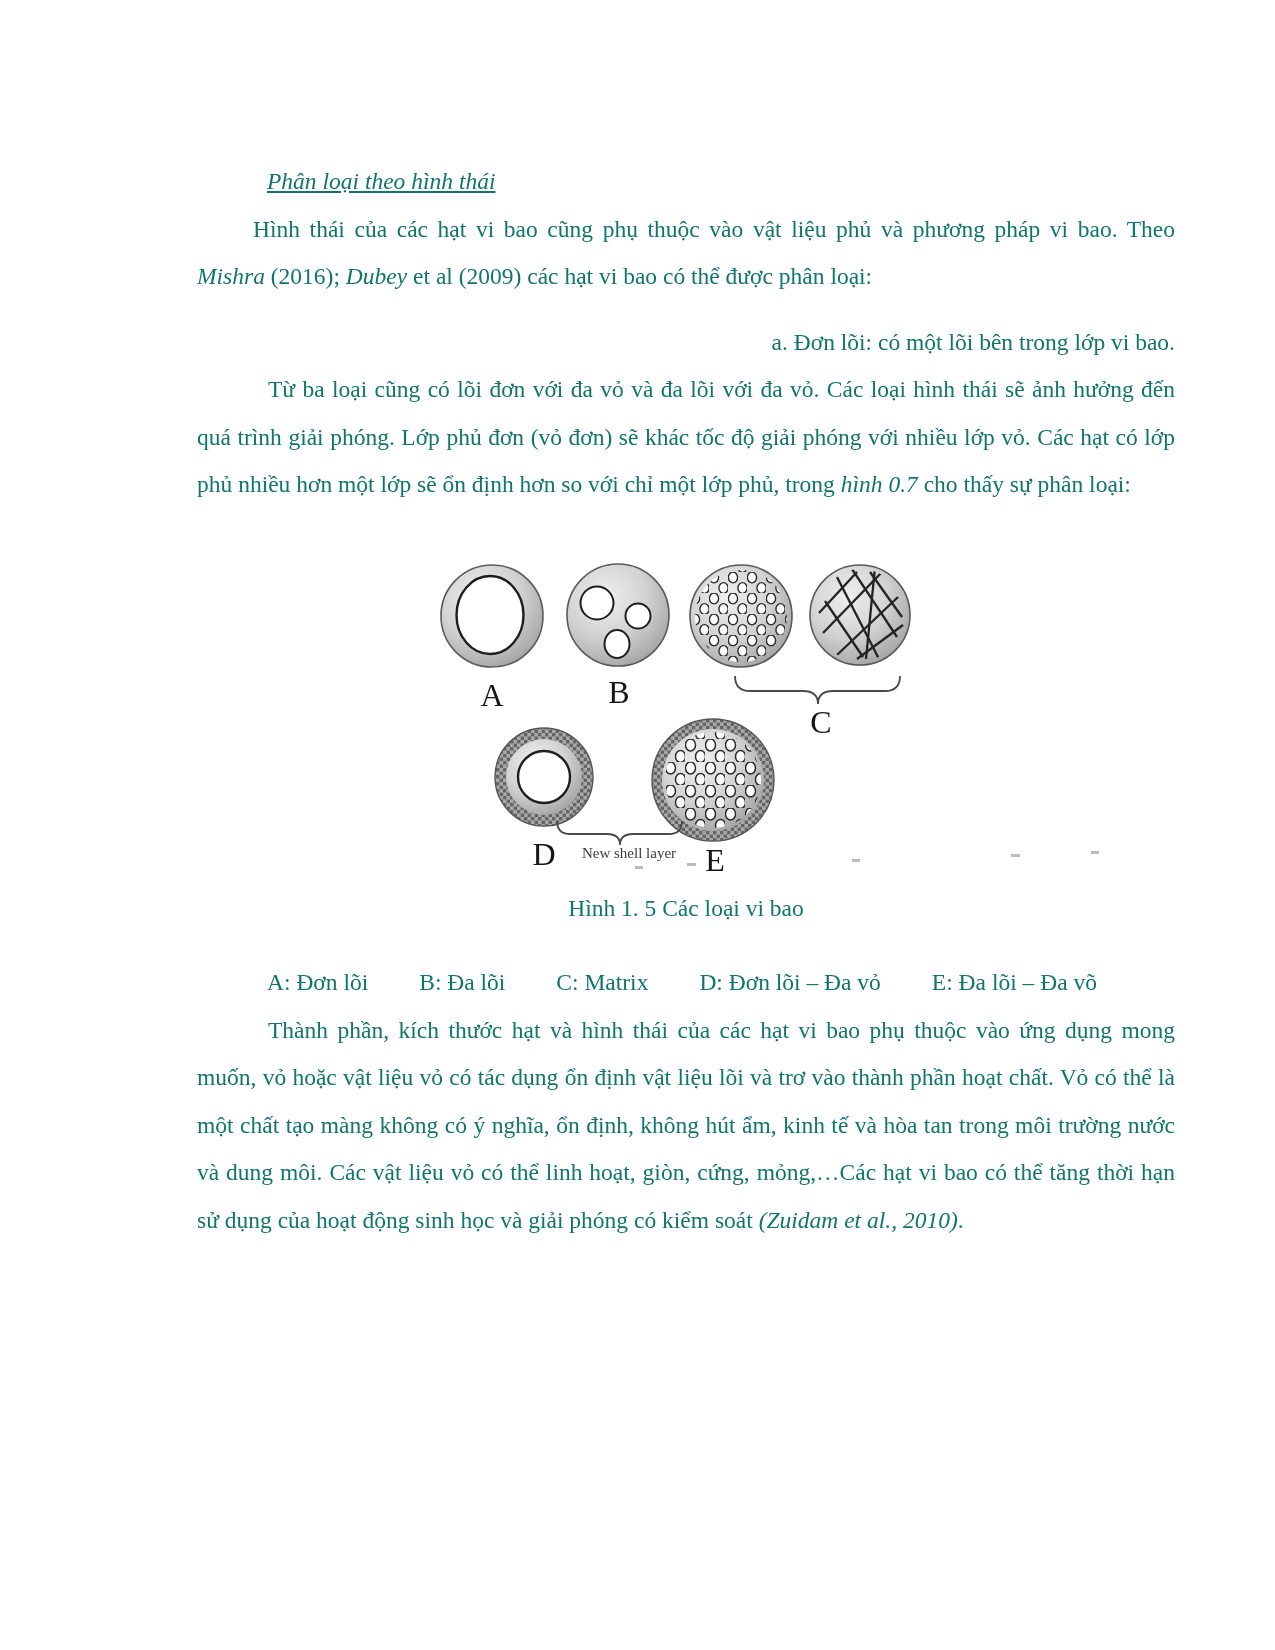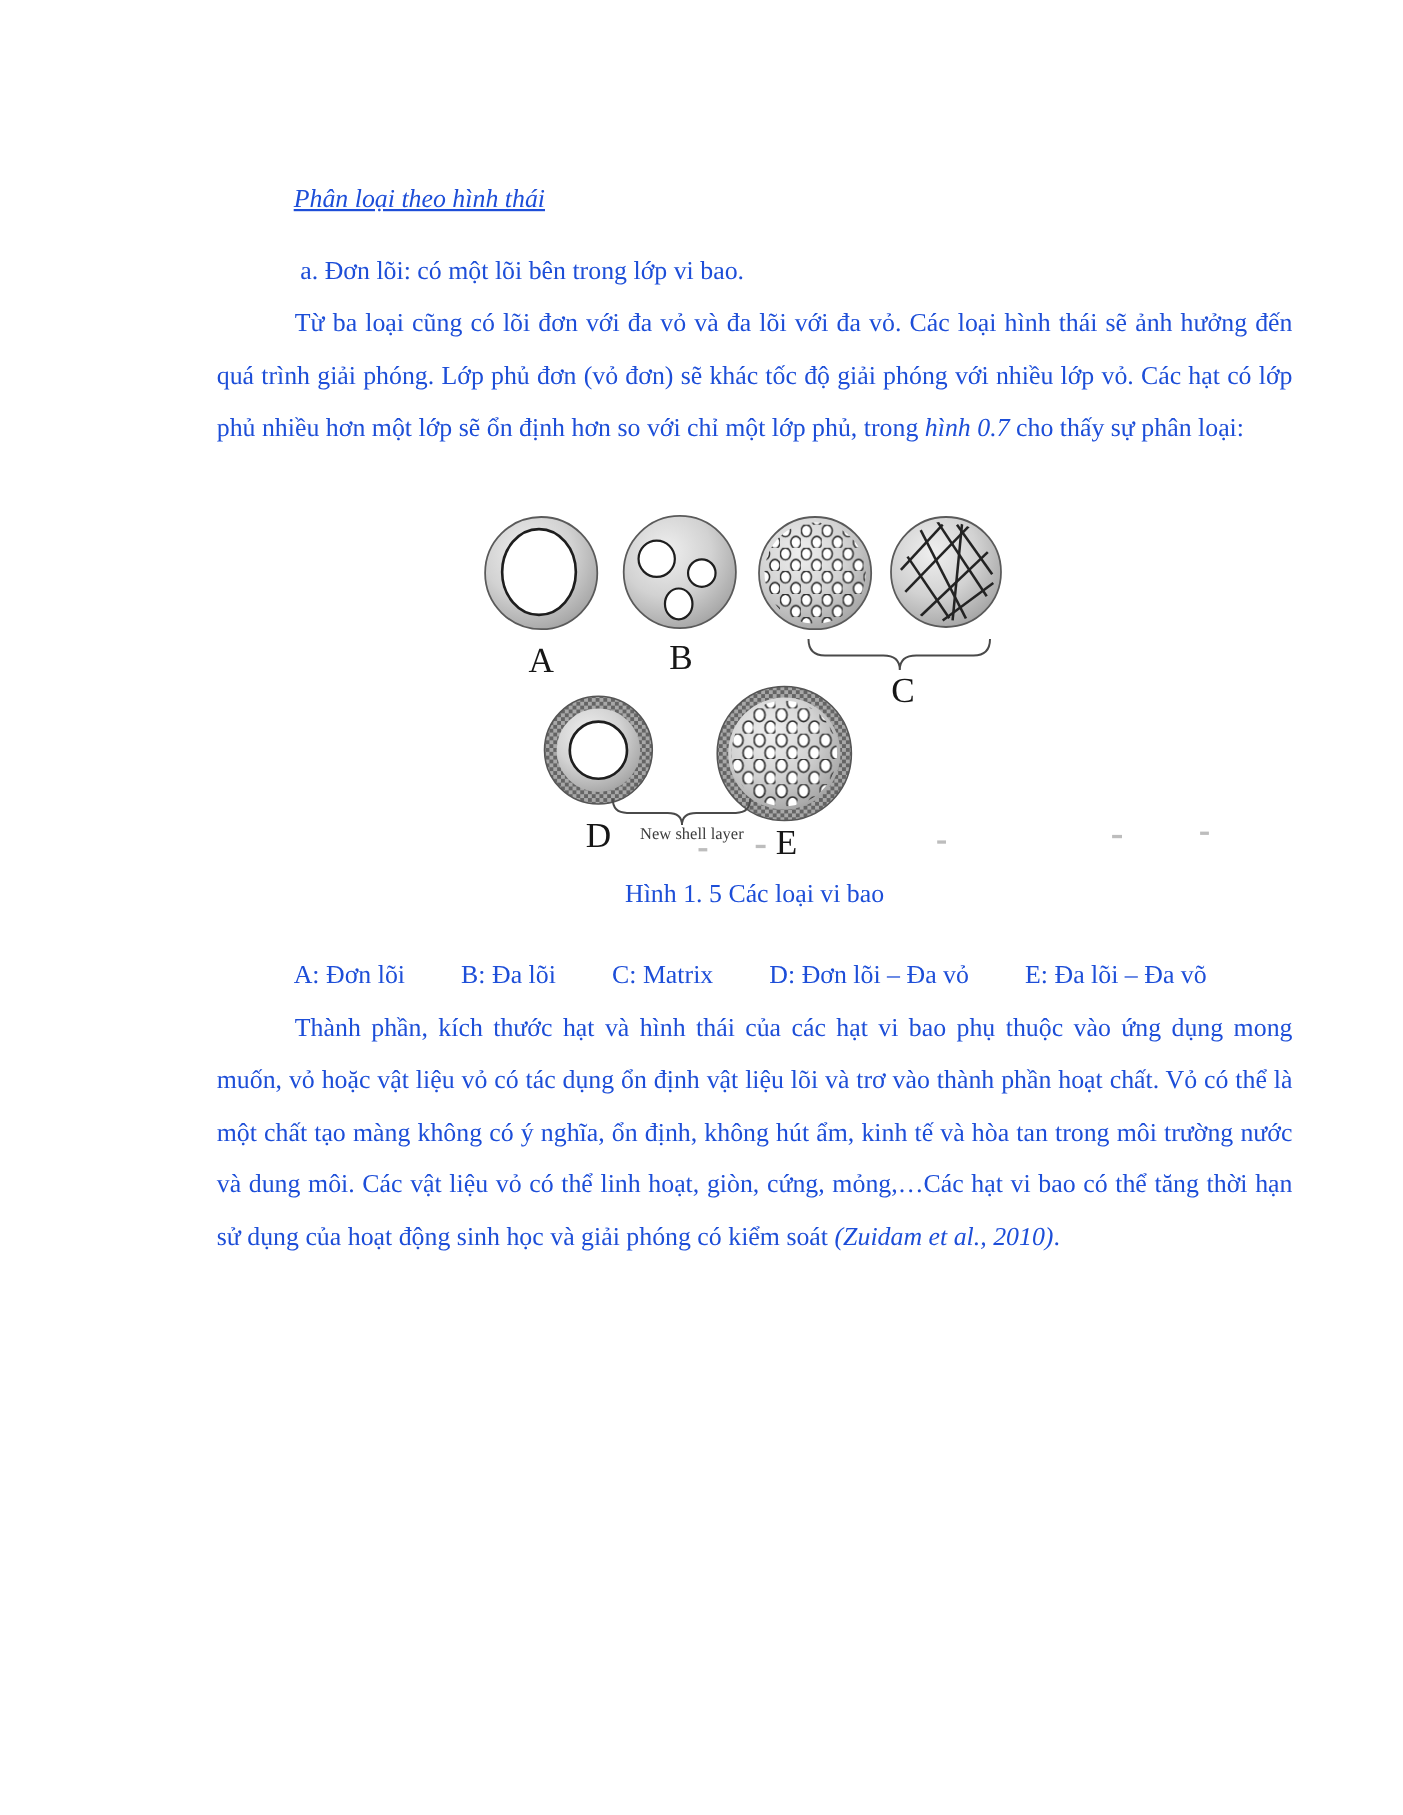--- a/index.html
+++ b/index.html
@@ -5,34 +5,34 @@
   html,body { margin:0; padding:0; background:#ffffff; }
   .page {
     position:relative;
     width:1275px; height:1650px;
     background:#ffffff;
     box-sizing:border-box;
     padding:158px 100px 0 197px;
     font-family:"Liberation Serif", serif;
     font-size:23.5px;
     line-height:47.5px;
-    color:#1d4ed8;
+    color:#0f766e;
     overflow:hidden;
   }
   .heading {
     margin:0 0 0 70px;
     font-style:italic;
     text-decoration:underline;
   }
   p.body-par {
     margin:0;
     text-align:justify;
   }
   .par1 { margin-top:28px; text-indent:56px; }
-  .list-item { margin:0 0 0 76px; }
+  .list-item { margin:0 0 0 24px;text-align:right; }
   .li-a { margin-top:18px; }
   .li-b { margin-top:11px; }
   .li-c { margin-top:11px; }
   .par2 { margin-top:12px; text-indent:71px; }
   .par3 { margin-top:10px; text-indent:71px; }
   .it { font-style:italic; }
   .figure-wrap { margin:0 0 0 208px; width:700px; height:370px; }
   .figure-wrap svg { display:block; }
   .fig-caption {
     margin-top:6px;
@@ -60,20 +60,21 @@
     fill:#3c3c3c;
   }
 </style>
 </head>
 <body>
 
 <div class="page">
 
   <div class="heading">Phân loại theo hình thái</div>
 
+  <p class="body-par par1"><span>Hình thái của các hạt vi bao cũng phụ thuộc vào vật liệu phủ và phương pháp vi bao. Theo </span><span class="it">Mishra</span><span> (2016); </span><span class="it">Dubey</span><span> et al (2009) các hạt vi bao có thể được phân loại:</span></p>
 
   <div class="list-item li-a">a. Đơn lõi: có một lõi bên trong lớp vi bao.</div>
 
   <p class="body-par par2"><span>Từ ba loại cũng có lõi đơn với đa vỏ và đa lõi với đa vỏ. Các loại hình thái sẽ ảnh hưởng đến quá trình giải phóng. Lớp phủ đơn (vỏ đơn) sẽ khác tốc độ giải phóng với nhiều lớp vỏ. Các hạt có lớp phủ nhiều hơn một lớp sẽ ổn định hơn so với chỉ một lớp phủ, trong </span><span class="it">hình 0.7</span><span> cho thấy sự phân loại:</span></p>
 
   <div class="figure-wrap">
     <svg width="700" height="370" viewBox="0 0 700 370" xmlns="http://www.w3.org/2000/svg">
       <defs>
         <radialGradient id="gGrad" cx="38%" cy="32%" r="80%">
           <stop offset="0%" stop-color="#efefef"></stop>

